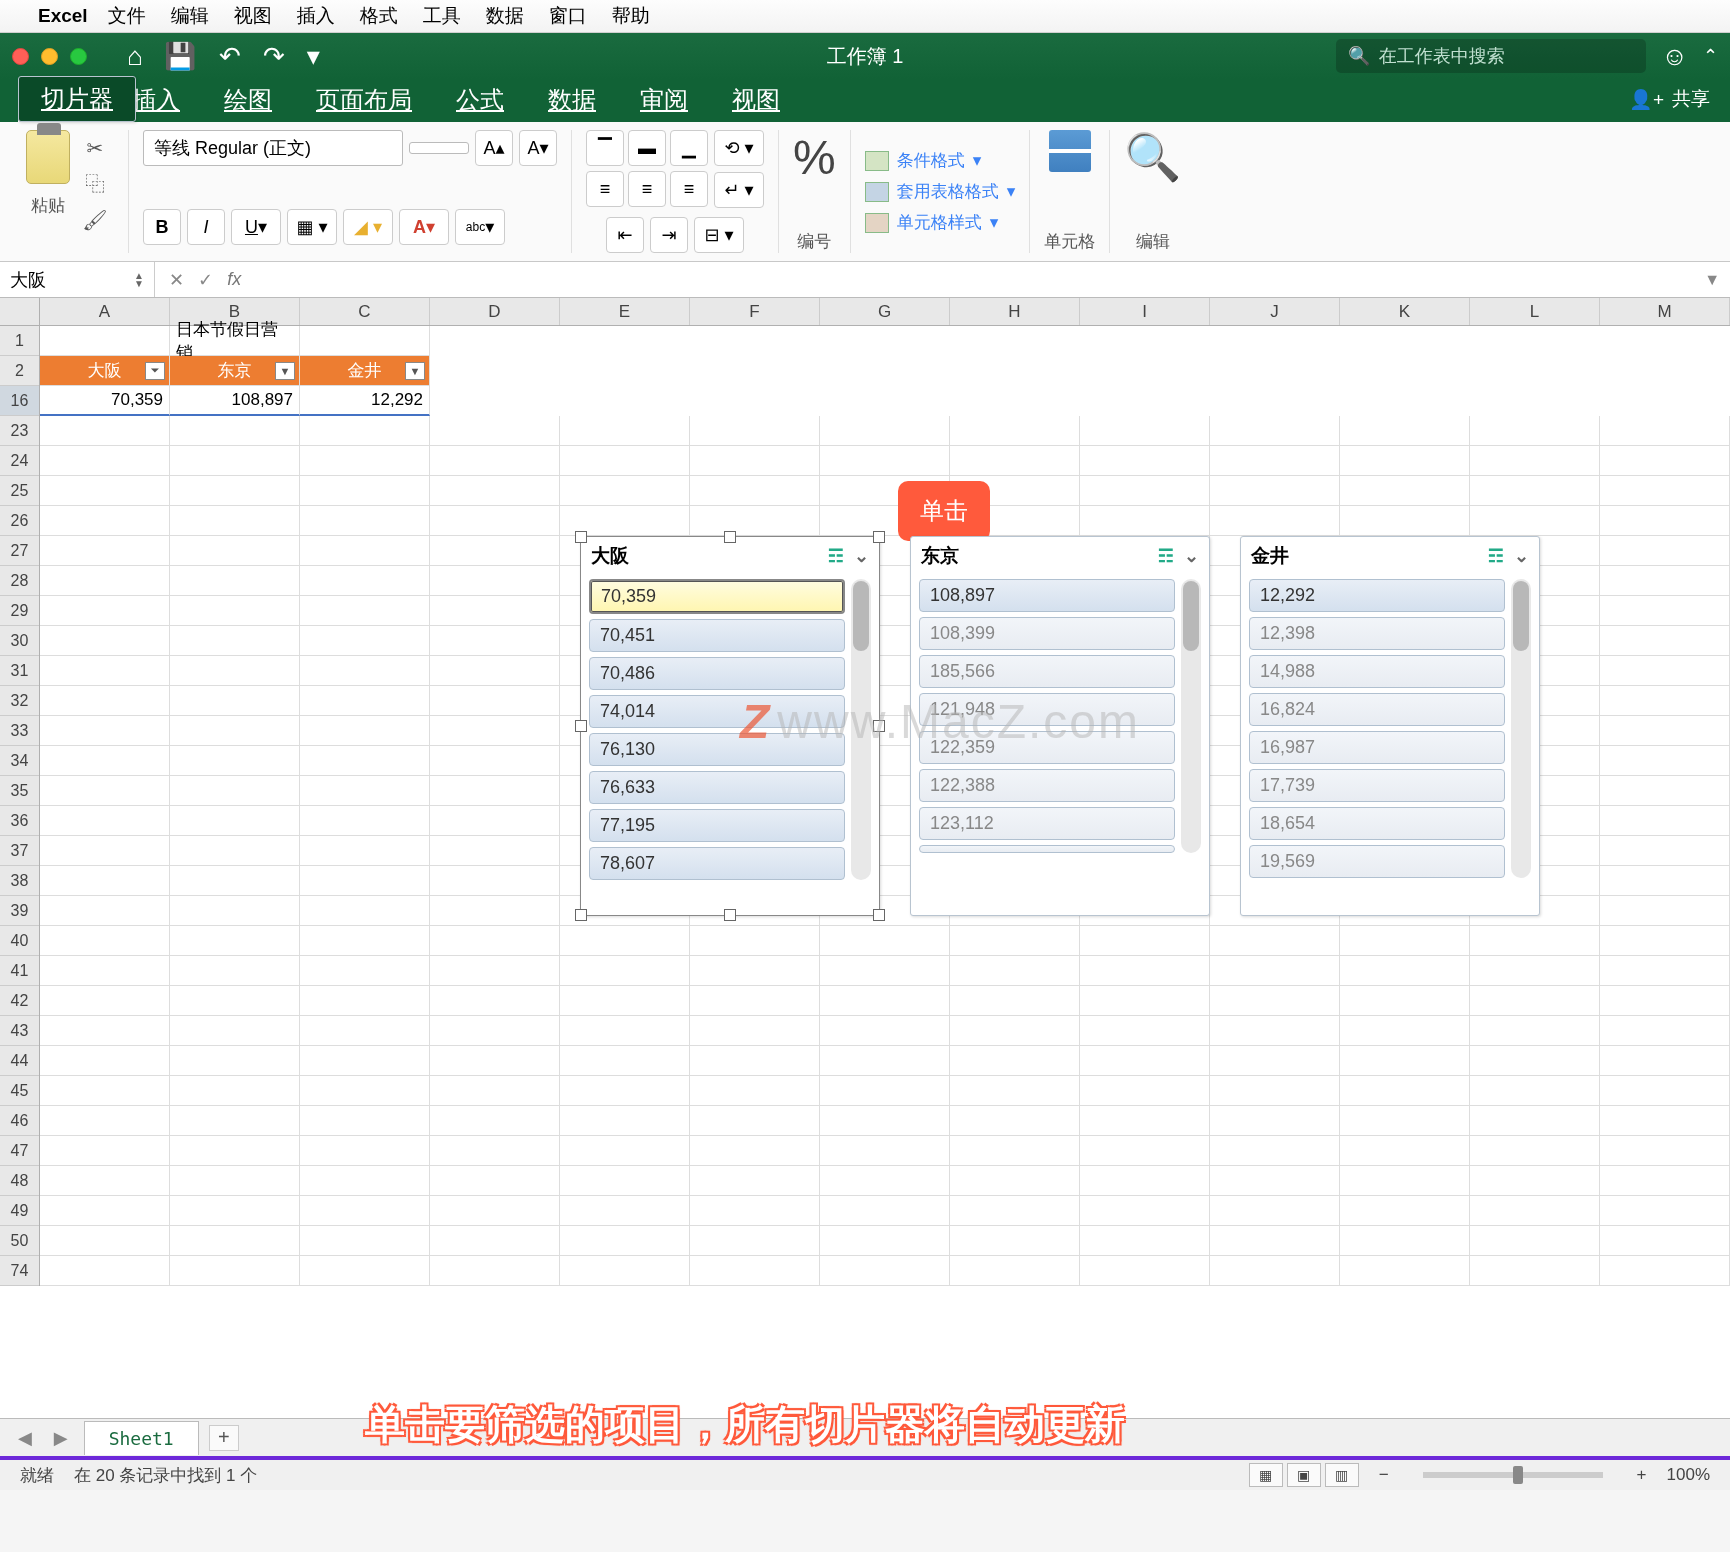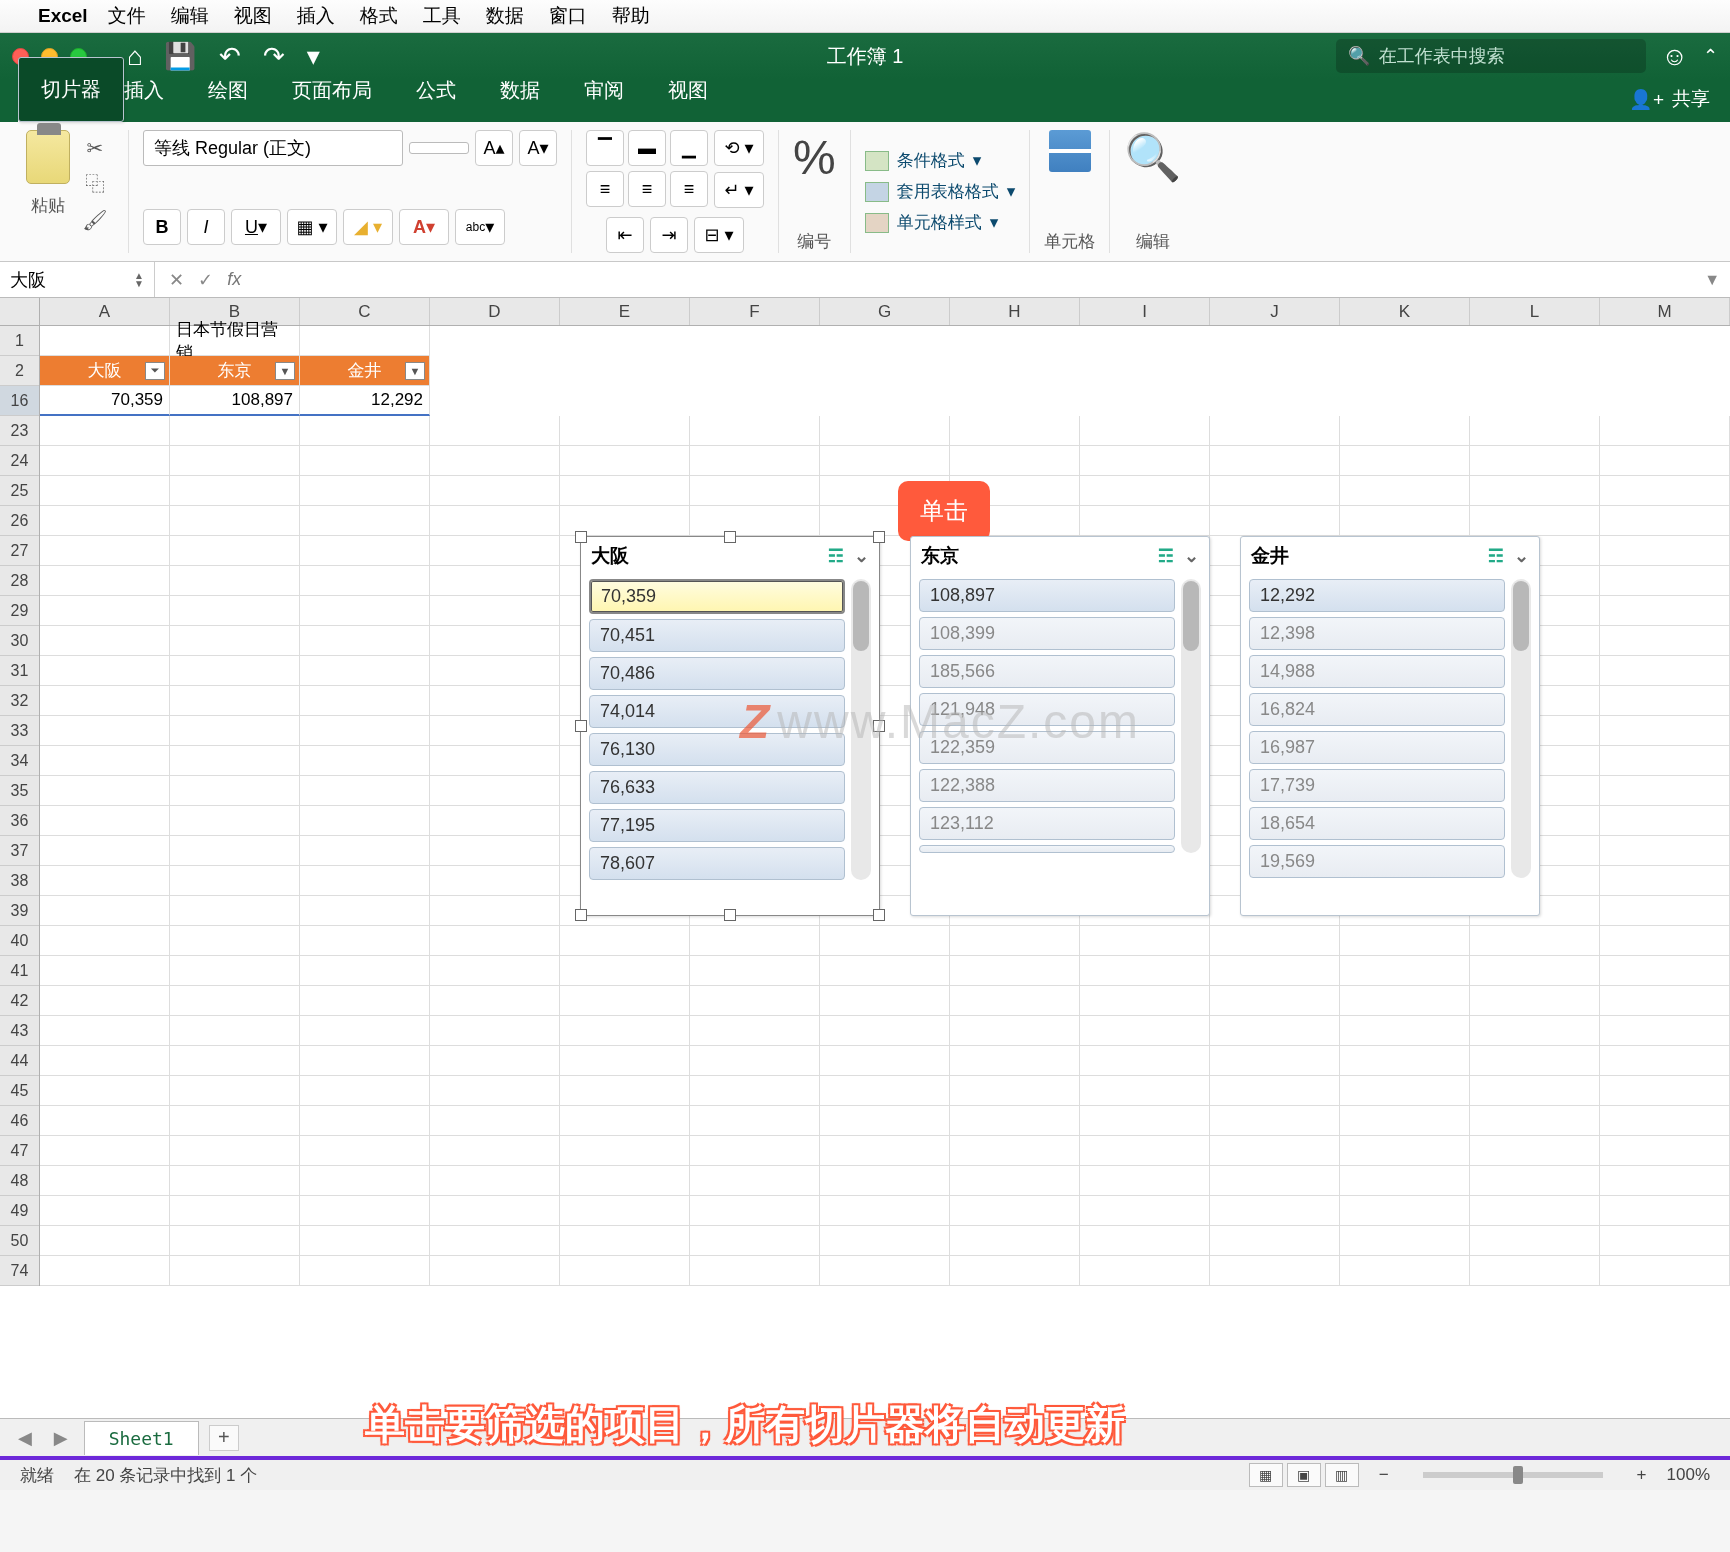--- a/index.html
+++ b/index.html
@@ -18,42 +18,42 @@
 .tl-red { background: #ff5f57; border: 1px solid #e14640; }
 .tl-yellow { background: #ffbd2e; border: 1px solid #dfa023; }
 .tl-green { background: #28c940; border: 1px solid #1dad2c; }
 .title-icons { display: flex; gap: 22px; margin-left: 20px; align-items: center; font-size: 26px; }
 .title-center { position: absolute; left: 50%; transform: translateX(-50%); font-size: 20px; }
 .search-box { margin-left: auto; background: rgba(0,0,0,0.2); border-radius: 5px; padding: 5px 12px; display: flex; align-items: center; gap: 8px; width: 310px; font-size: 18px; color: #c0e0d0; }
 .user-icon { margin-left: 15px; font-size: 26px; }
 
 
 .ribbon-tabs { background: #116236; height: 43px; display: flex; align-items: flex-end; padding-left: 18px; }
-.ribbon-tab { padding: 18px 22px; color: #fff; font-size: 20px; cursor: pointer; }
+.ribbon-tab { padding: 6px 22px; color: #fff; font-size: 24px; cursor: pointer; text-decoration: underline; }
 .ribbon-tab.active { background: #fff; color: #1a6b3f; border-radius: 5px 5px 0 0; font-weight: 500; }
 .ribbon-tab.slicer { background: #0a4a28; }
 .share-btn { margin-left: auto; color: #fff; padding: 10px 20px; font-size: 19px; display: flex; align-items: center; gap: 8px; }
 
 
 .ribbon { background: #fafafa; height: 140px; border-bottom: 1px solid #c8c8c8; display: flex; padding: 8px 12px; }
 .ribbon-group { display: flex; flex-direction: column; align-items: center; padding: 0 14px; border-right: 1px solid #e0e0e0; justify-content: space-between; }
 .ribbon-group:last-child { border-right: none; }
 .rg-label { font-size: 17px; color: #555; margin-top: 18px; }
 .paste-icon { width: 44px; height: 54px; background: linear-gradient(#f5e8a0, #e8d878); border-radius: 5px; position: relative; border: 1px solid #c0b060; }
 .paste-icon::before { content: ''; position: absolute; top: -8px; left: 10px; width: 24px; height: 12px; background: #888; border-radius: 3px 3px 0 0; }
 .mini-btns { display: flex; flex-direction: column; gap: 8px; padding: 4px; }
 .mini-btn { width: 30px; height: 28px; display: flex; align-items: center; justify-content: center; font-size: 20px; color: #555; }
 .font-row { display: flex; gap: 6px; align-items: center; margin-bottom: 8px; }
 .font-select { border: 1px solid #bbb; padding: 5px 10px; font-size: 18px; background: #fff; border-radius: 3px; width: 260px; }
 .font-size { border: 1px solid #bbb; padding: 5px 10px; width: 60px; background: #fff; border-radius: 3px; }
 .btn-sm { border: 1px solid #ccc; background: #fff; border-radius: 4px; width: 38px; height: 36px; display: inline-flex; align-items: center; justify-content: center; font-size: 18px; }
 .btn-sm.wide { width: 50px; }
 .align-grid { display: grid; grid-template-columns: repeat(3, 38px); gap: 4px; }
 .pct-icon { font-size: 48px; color: #444; font-weight: 300; }
-.fmt-row { display: flex; align-items: center; gap: 8px; font-size: 17px; color: #0c4a6e; padding: 4px 0; }
+.fmt-row { display: flex; align-items: center; gap: 8px; font-size: 17px; color: #3b82f6; padding: 4px 0; }
 .fmt-icon { width: 24px; height: 20px; background: #d4e4c4; border: 1px solid #8b8; }
 .cell-icon { width: 42px; height: 42px; background: linear-gradient(#5b9bd5, #4080c0); border-radius: 3px; position: relative; }
 .cell-icon::after { content: ''; position: absolute; background: #fff; top: 45%; left: 0; right: 0; height: 4px; }
 .search-mag { font-size: 46px; color: #444; }
 
 
 .formula-bar { background: #fff; height: 36px; border-bottom: 1px solid #bbb; display: flex; align-items: center; }
 .name-box { width: 155px; border-right: 1px solid #ccc; padding: 0 10px; display: flex; align-items: center; justify-content: space-between; font-size: 18px; height: 100%; }
 .name-box .arrows { display: flex; flex-direction: column; font-size: 10px; color: #666; line-height: 8px; }
 .fx-area { display: flex; align-items: center; gap: 14px; padding: 0 14px; font-size: 18px; color: #888; }

